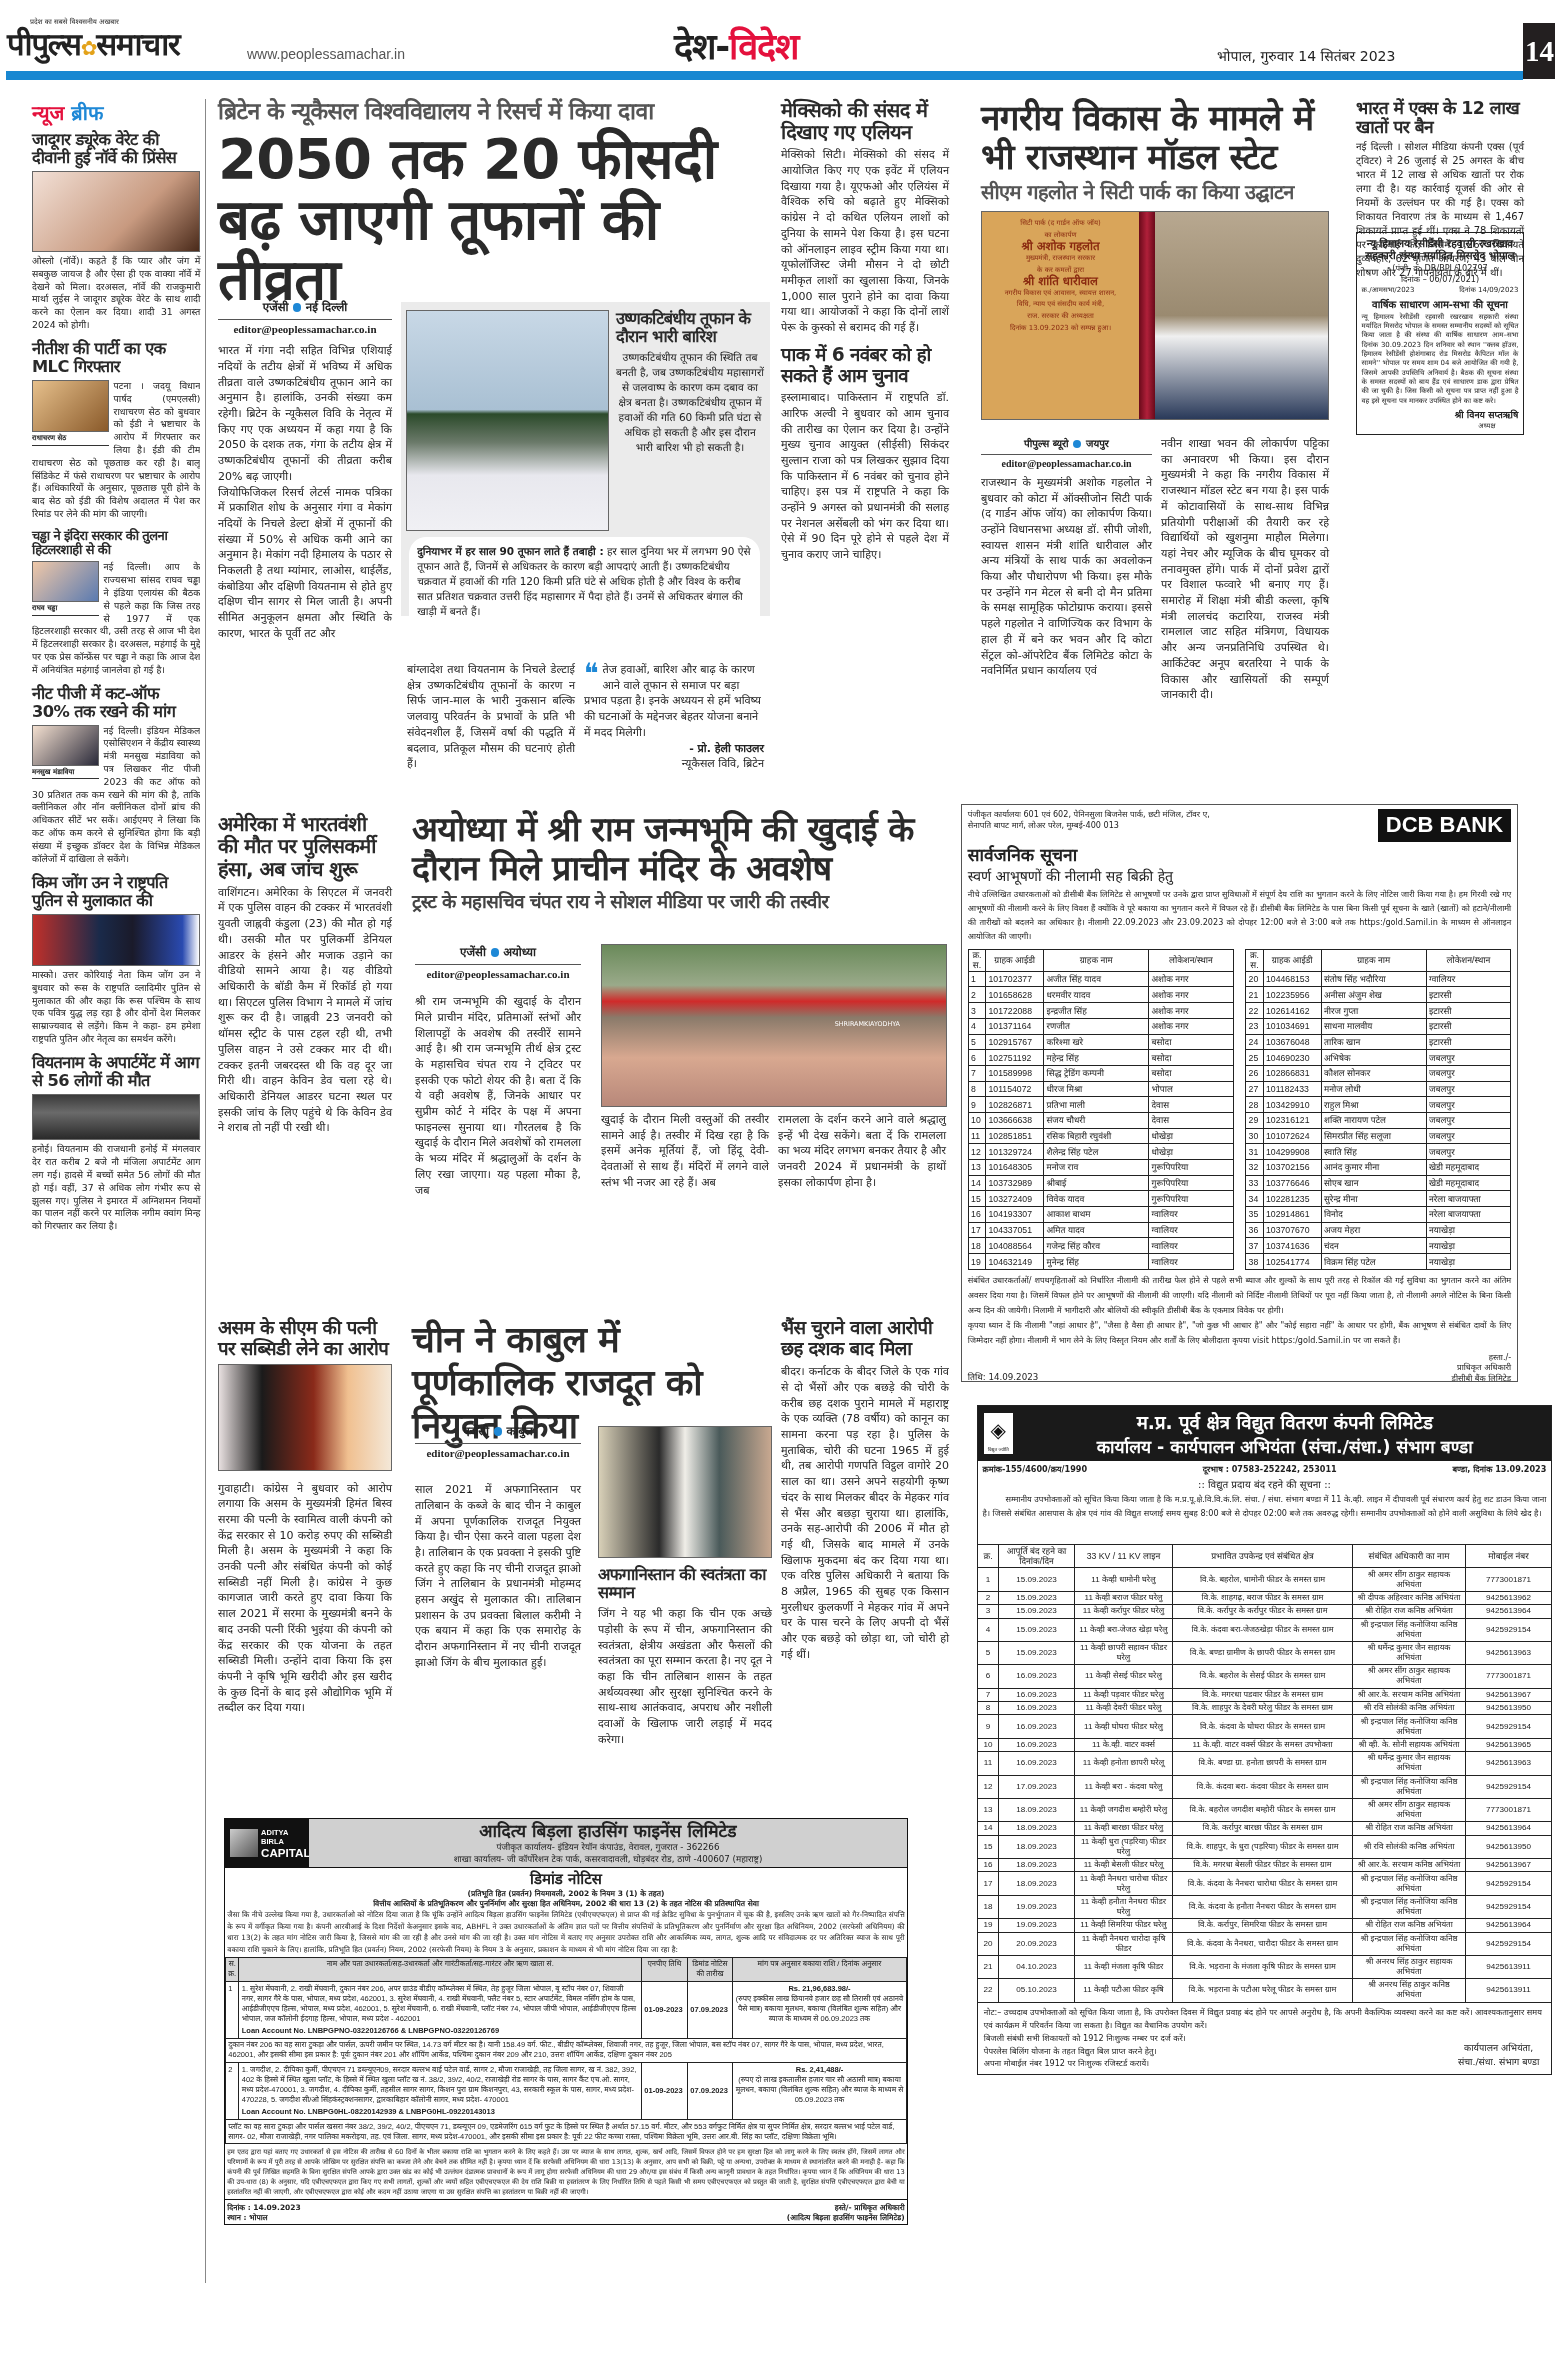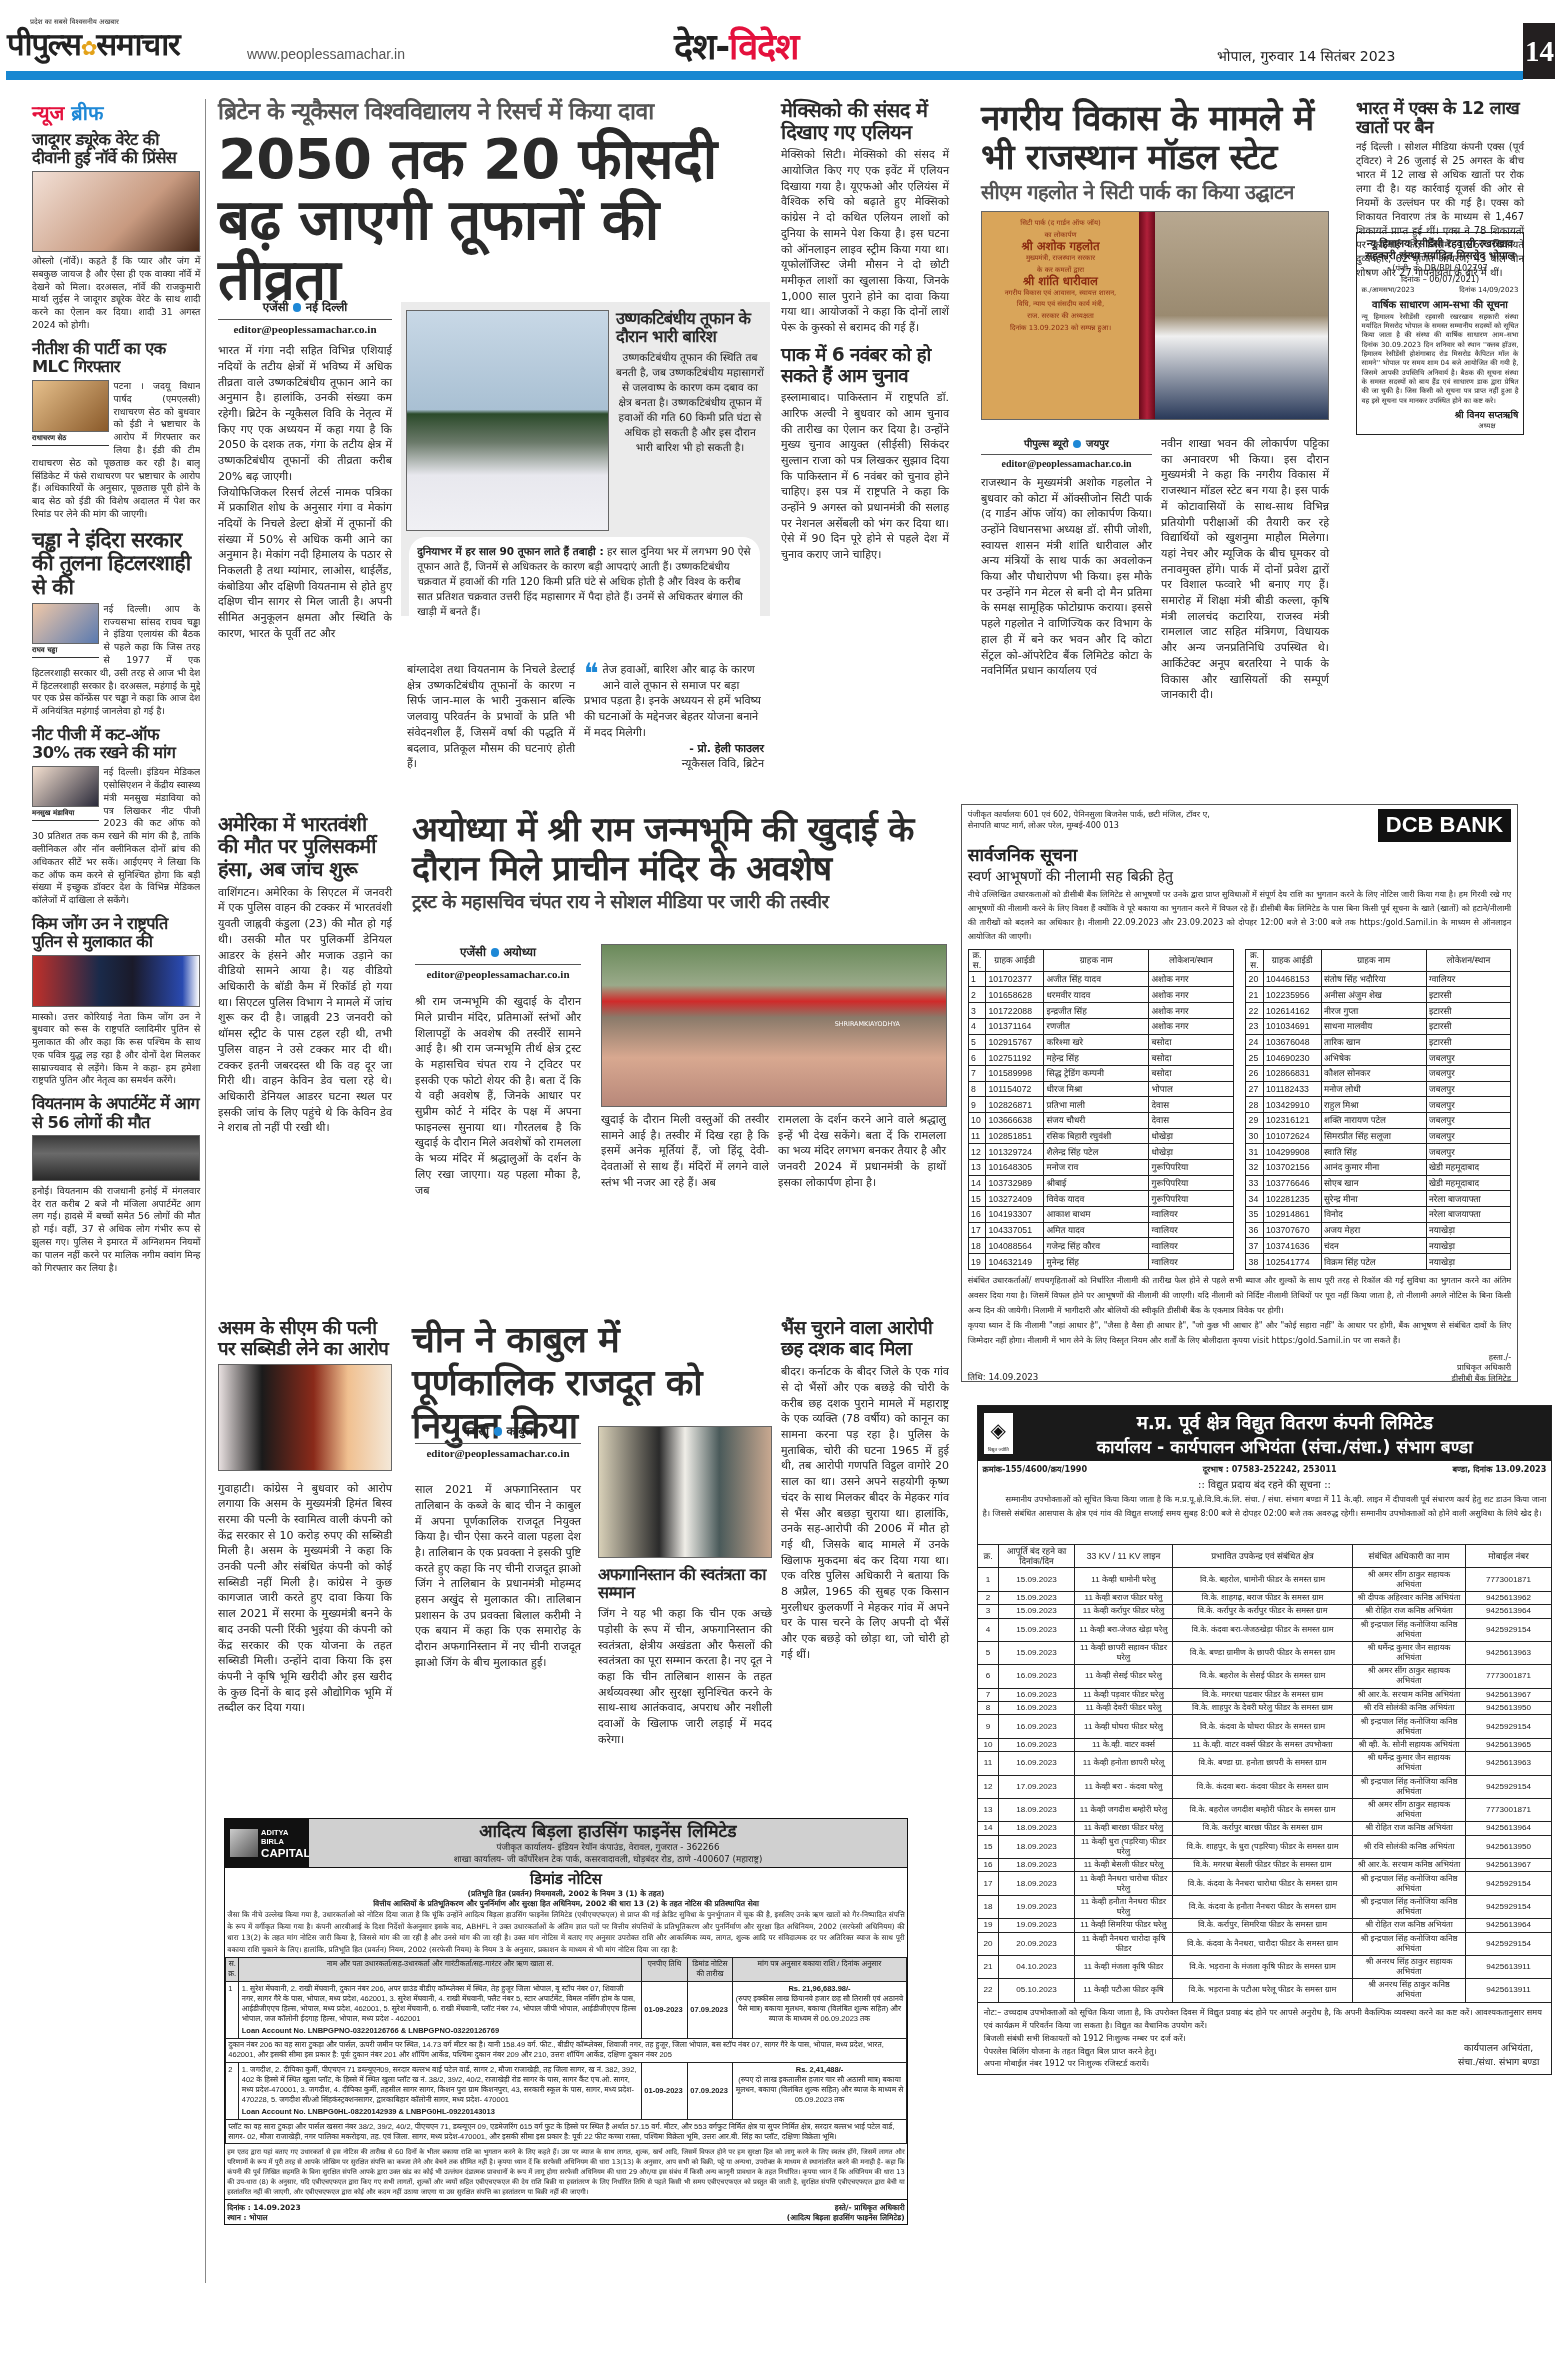--- a/index.html
+++ b/index.html
@@ -61,21 +61,21 @@
     <div class="bodysm" style="margin-top:3.5px;overflow:hidden">
       <div style="float:left;width:77px;margin:0 4.6px 2.3px 0">
         <div class="photo" style="height:52px;background:linear-gradient(135deg,#e6c08c,#8a5a2a)"></div>
         <div style="font-size:7px;font-weight:bold;border-bottom:0.6px solid #333">राधाचरण सेठ</div>
       </div>
       <span>पटना । जदयू विधान पार्षद (एमएलसी) राधाचरण सेठ को बुधवार को ईडी ने भ्रष्टाचार के आरोप में गिरफ्तार कर लिया है। ईडी की टीम राधाचरण सेठ को पूछताछ कर रही है। बालू सिंडिकेट में फंसे राधाचरण पर भ्रष्टाचार के आरोप हैं। अधिकारियों के अनुसार, पूछताछ पूरी होने के बाद सेठ को ईडी की विशेष अदालत में पेश कर रिमांड पर लेने की मांग की जाएगी।</span>
     </div>
   </div>
 
   <div style="margin-top:8.1px">
-    <div class="hl" style="font-size:21px">चड्ढा ने इंदिरा सरकार की तुलना हिटलरशाही से की</div>
+    <div class="hl" style="font-size:13px">चड्ढा ने इंदिरा सरकार की तुलना हिटलरशाही से की</div>
     <div class="bodysm" style="margin-top:3.5px;overflow:hidden">
       <div style="float:left;width:67px;margin:0 4.6px 2.3px 0">
         <div class="photo" style="height:41px;background:linear-gradient(135deg,#f0c8a8,#5a7ab0)"></div>
         <div style="font-size:7px;font-weight:bold;border-bottom:0.6px solid #333">राघव चड्ढा</div>
       </div>
       <span>नई दिल्ली। आप के राज्यसभा सांसद राघव चड्ढा ने इंडिया एलायंस की बैठक से पहले कहा कि जिस तरह से 1977 में एक हिटलरशाही सरकार थी, उसी तरह से आज भी देश में हिटलरशाही सरकार है। दरअसल, महंगाई के मुद्दे पर एक प्रेस कॉन्फ्रेंस पर चड्ढा ने कहा कि आज देश में अनियंत्रित महंगाई जानलेवा हो गई है।</span>
     </div>
   </div>
 
   <div style="margin-top:8.1px">

